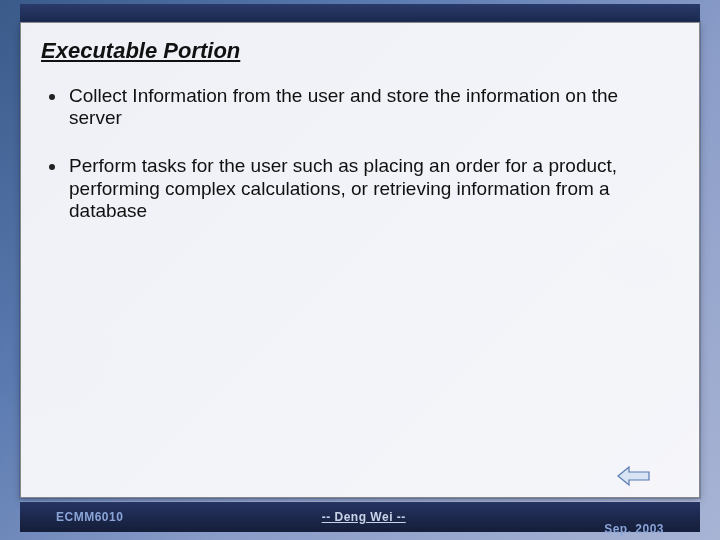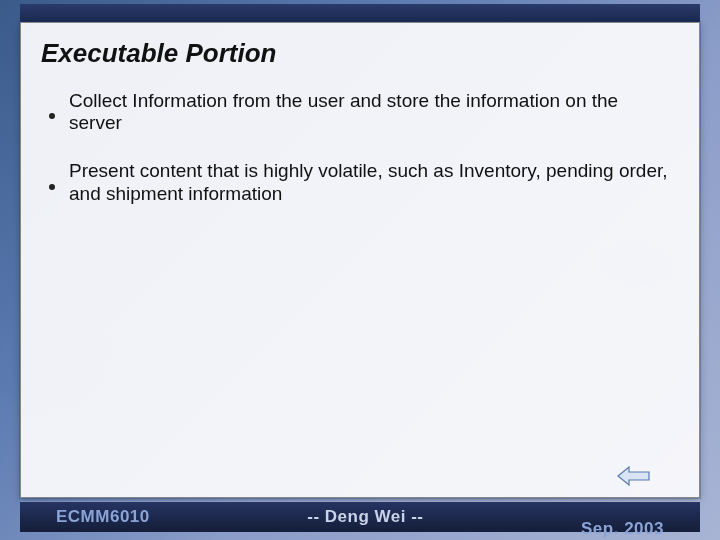--- a/index.html
+++ b/index.html
@@ -23,32 +23,33 @@
     background: rgba(250, 250, 252, 0.94);
     border: 1px solid #888;
     box-shadow: 0 0 0 1px rgba(40,60,120,0.3), 0 2px 8px rgba(0,0,0,0.25);
   }
   .top-bar {
     position: absolute; top: 4px; left: 20px; right: 20px; height: 18px;
     background: linear-gradient(#2a3a6a, #1a2a50);
   }
   .slide-title {
     padding: 14px 20px 8px 20px;
-    font-size: 26px;
+    font-size: 22px;
     font-weight: bold;
     font-style: italic;
     color: #111;
     line-height: 1.25;
+    text-decoration: underline;
   }
   .slide-body {
     padding: 12px 28px 0 28px;
   }
   .bullet-item {
     display: flex;
-    align-items: center;
+    align-items: flex-start;
     margin-bottom: 26px;
     font-size: 19px;
     color: #111;
     line-height: 1.18;
   }
   .bullet-dot {
     flex: 0 0 auto;
     width: 6px; height: 6px;
     background: #222;
     border-radius: 50%;
@@ -63,27 +64,27 @@
   }
   .back-arrow svg { width: 100%; height: 100%; }
   .footer {
     position: absolute;
     left: 20px; right: 20px; bottom: 8px; height: 30px;
     background: linear-gradient(#263463, #1b2648 60%, #151e3a);
     display: flex;
     align-items: center;
     justify-content: space-between;
     padding: 0 36px;
-    font-size: 17px;
+    font-size: 12px;
     font-weight: bold;
     letter-spacing: 0.5px;
     box-shadow: 0 -1px 0 rgba(255,255,255,0.15);
   }
   .footer-left  { color: #8aa4d8; }
-  .footer-center{ color: #c8d2e8; }
+  .footer-center{ color: #c8d2e8; text-decoration: underline; }
   .footer-right { color: #8aa4d8; margin-top: 24px; }
 </style>
 </head>
 <body>
 
 <div class="bg-pattern"></div>
 <div class="top-bar"></div>
 
 <div class="slide-frame">
 
@@ -91,21 +92,21 @@
     <span>Executable Portion</span><br>
   </div>
 
   <div class="slide-body">
     <div class="bullet-item">
       <div class="bullet-dot"></div>
       <div class="bullet-text">Collect Information from the user and store the information on the server</div>
     </div>
     <div class="bullet-item">
       <div class="bullet-dot"></div>
-      <div class="bullet-text">Present content that is highly volatile, such as Inventory, pending order, and shipment information</div>
+      <div class="bullet-text">Perform tasks for the user such as placing an order for a product, performing complex calculations, or retrieving information from a database</div>
     </div>
   </div>
 
   <div class="back-arrow">
     <svg viewBox="0 0 34 22">
       <path d="M 1 11 L 12 2 L 12 7 L 32 7 L 32 15 L 12 15 L 12 20 Z" fill="#d8e4f4" stroke="#5a7ab0" stroke-width="1.2"></path>
     </svg>
   </div>
 
 </div>

